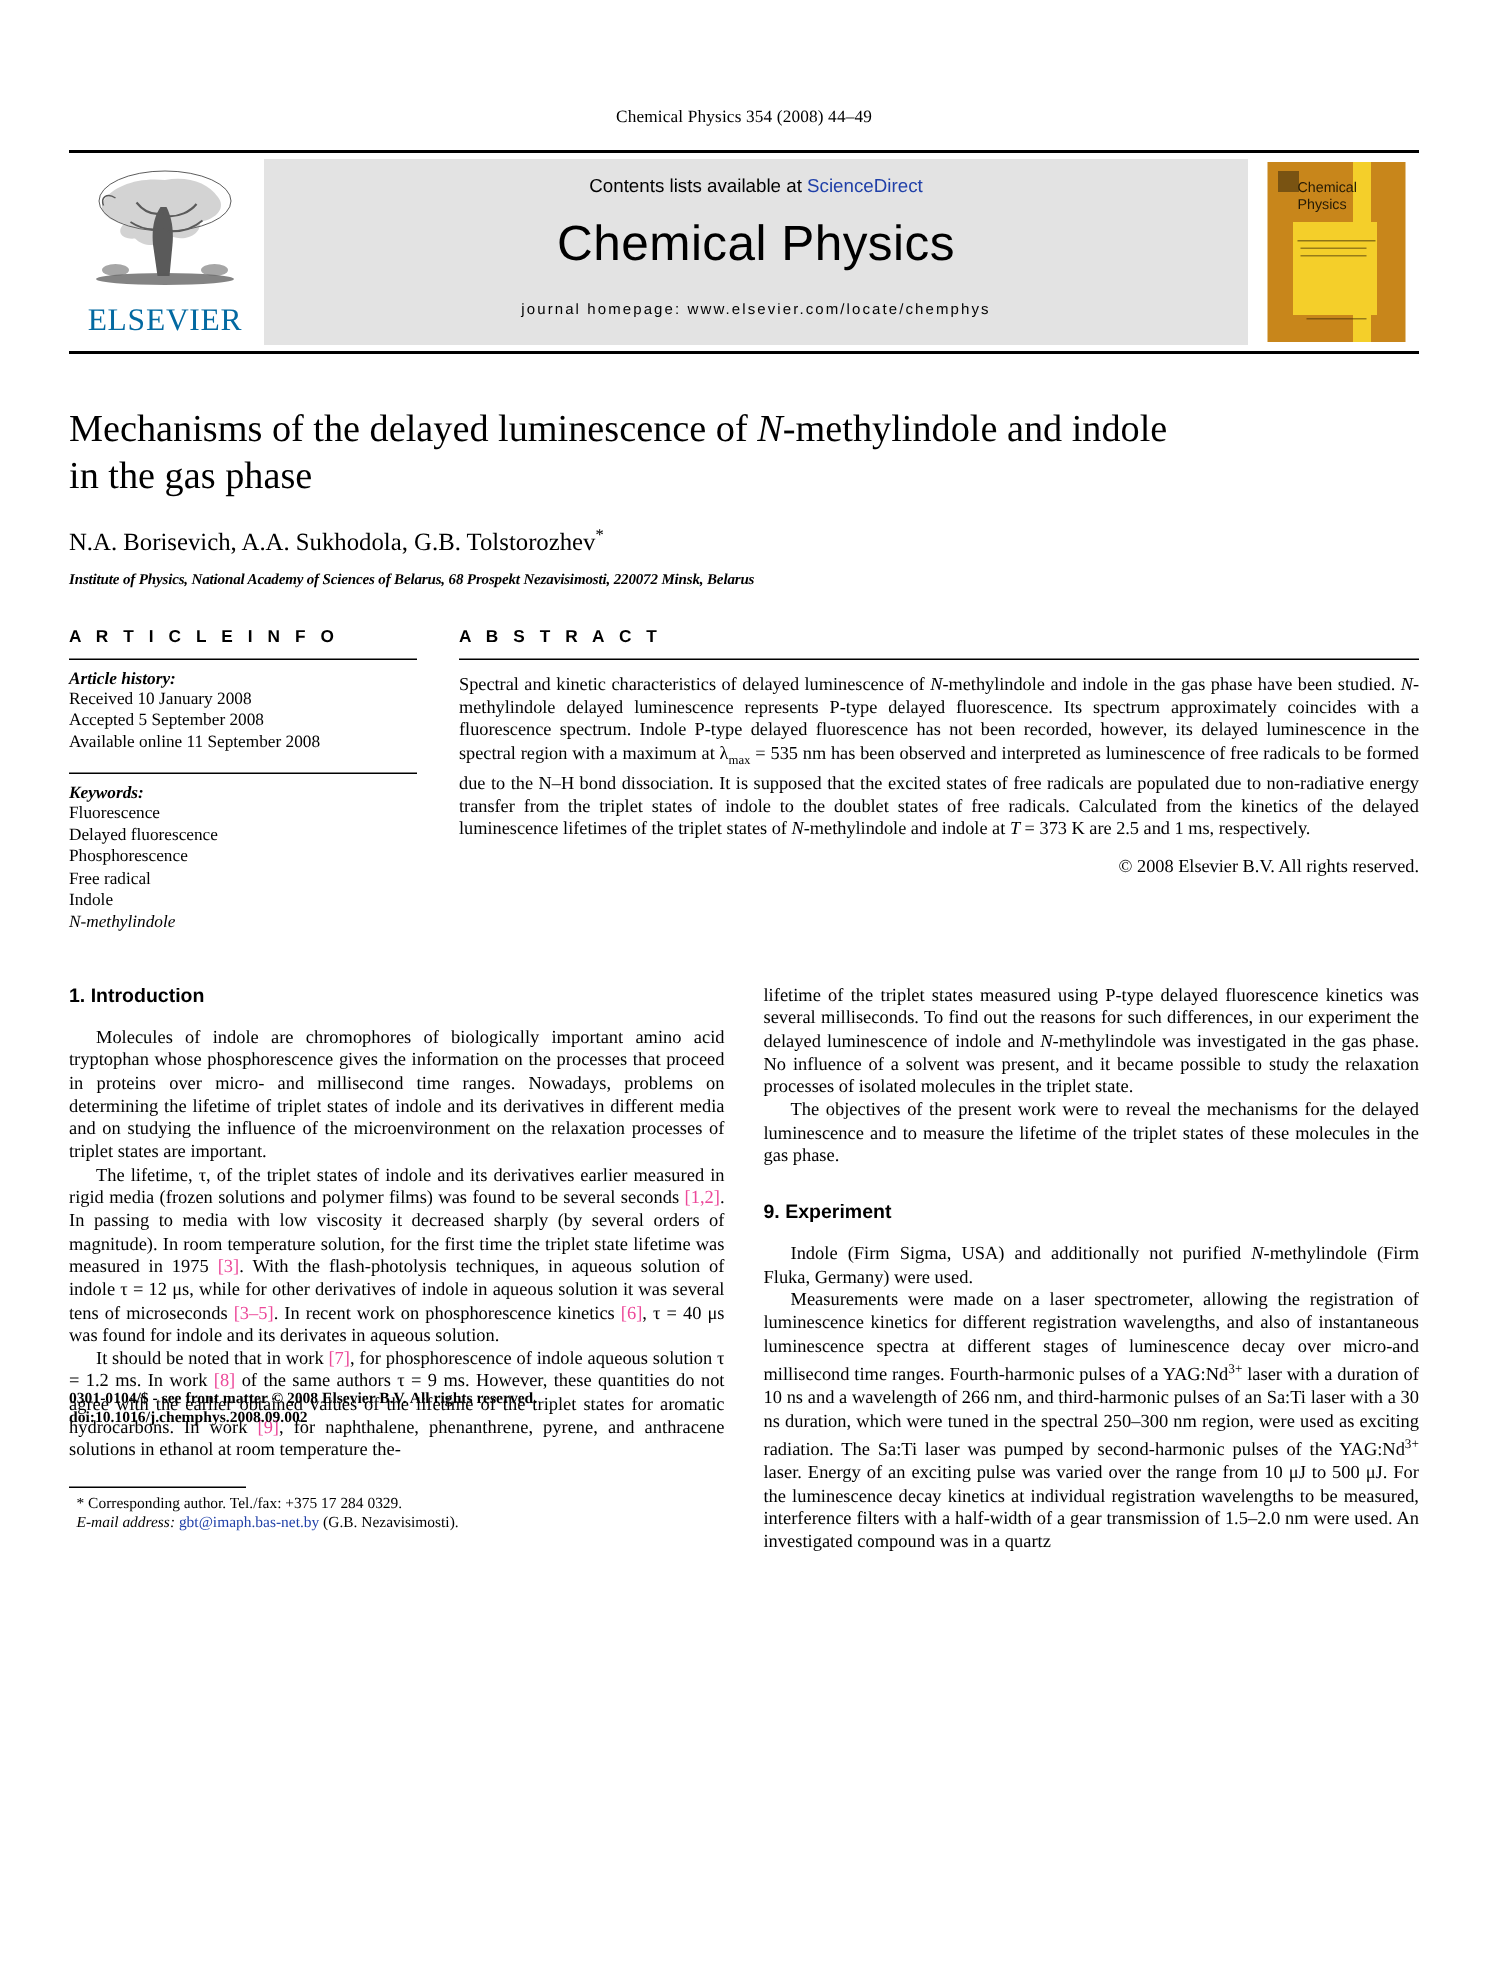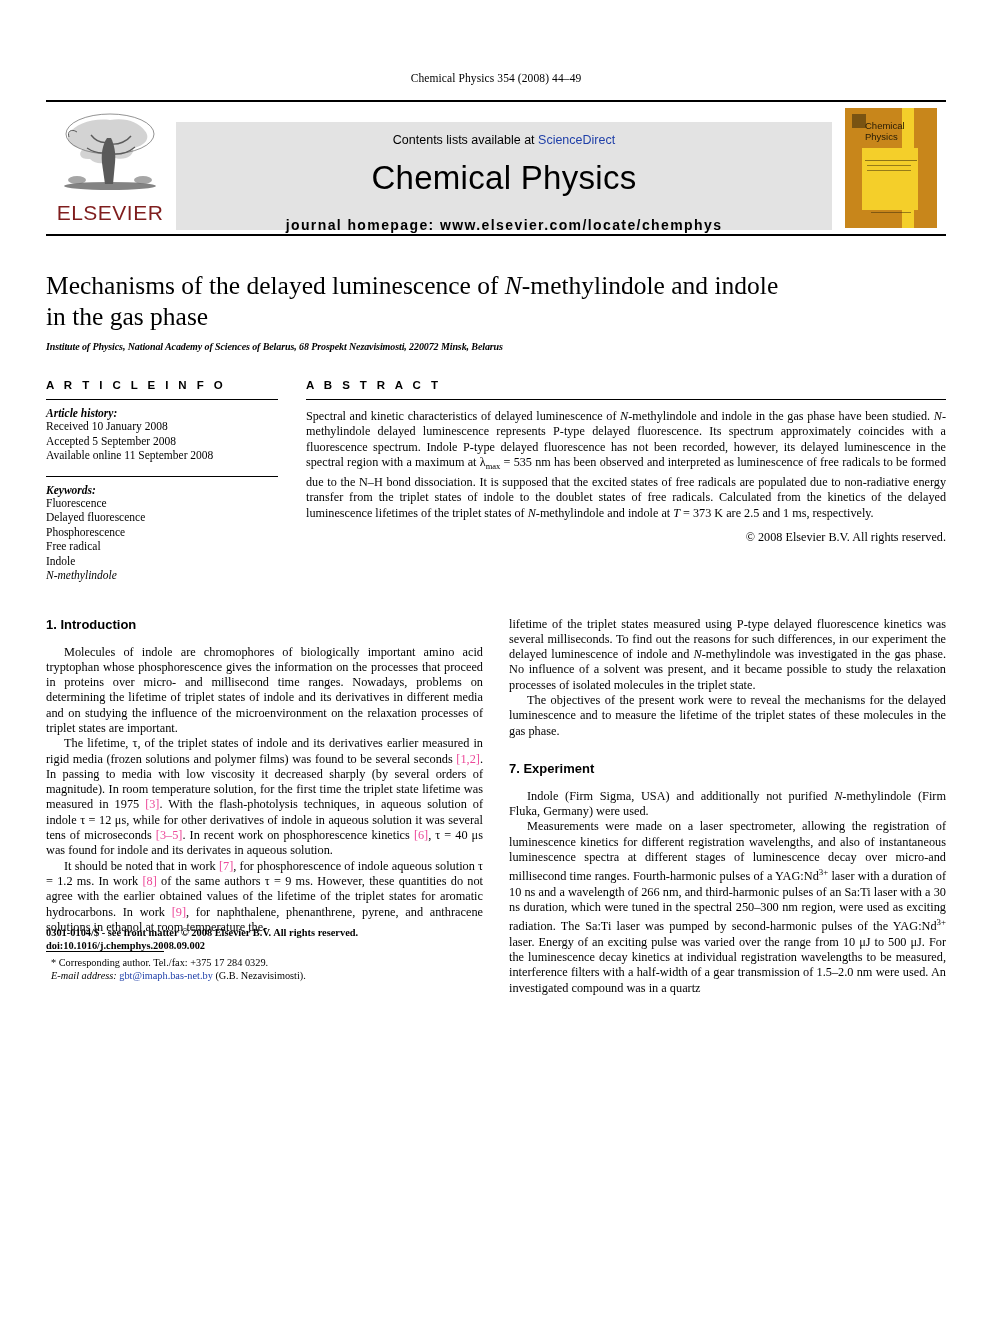--- a/index.html
+++ b/index.html
@@ -45,31 +45,31 @@
     flex: 0 0 128px;
     display: flex;
     flex-direction: column;
     align-items: center;
     justify-content: flex-start;
     padding-top: 6px;
     box-sizing: border-box;
   }
   .tree-svg { display:block; }
   .elsevier-word {
-    font-family: Liberation Sans, sans-serif;
+    font-family: Liberation Serif, serif;
     font-size: 21px;
     letter-spacing: 0.5px;
-    color: #7f1d1d;
+    color: #0369a1;
     font-weight: 400;
     margin-top: 1px;
   }
   .banner-center {
     flex: 1 1 auto;
     background: #e3e3e3;
-    margin: 20px 4px 4px 2px;
+    margin: 4px 4px 4px 2px;
     display: flex;
     flex-direction: column;
     align-items: center;
     justify-content: flex-start;
     padding-top: 11px;
     box-sizing: border-box;
   }
   .contents-line {
     font-family: "Liberation Sans", sans-serif;
     font-size: 12.5px;
@@ -77,24 +77,23 @@
   }
   .sciencedirect { color: #1f3fa8; }
   .journal-name {
     font-family: Liberation Sans, sans-serif;
     font-size: 33px;
     margin-top: 12px;
     letter-spacing: 0.3px;
   }
   .homepage-line {
     font-family: "Liberation Sans", sans-serif;
-    font-size: 14px;
+    font-size: 10px;
     letter-spacing: 1.4px;
     margin-top: 20px;
-    font-weight: bold;
   }
   .banner-cover {
     width: 110px;
     flex: 0 0 110px;
     display: flex;
     align-items: center;
     justify-content: center;
   }
   .cover-thumb {
     width: 92px;
@@ -308,20 +307,23 @@
         <div class="cover-rule2" style="top:104px;width:40px;left:26px"></div>
       </div>
     </div>
   </div>
 
   <div class="title-block">
     <h1 class="art-title">
       <span>Mechanisms of the delayed luminescence of </span><span class="ital">N</span><span>-methylindole and indole</span><br>
       <span>in the gas phase</span>
     </h1>
+    <div class="authors">
+      <span>N.A. Borisevich, A.A. Sukhodola, G.B. Tolstorozhev</span><sup>*</sup>
+    </div>
     <div class="affil">Institute of Physics, National Academy of Sciences of Belarus, 68 Prospekt Nezavisimosti, 220072 Minsk, Belarus</div>
   </div>
 
   <div class="info-abstract">
 
     <div class="col-info">
       <div class="sec-label">A R T I C L E    I N F O</div>
       <div class="hr-thin"></div>
       <div class="hist-head">Article history:</div>
       <div class="info-line">Received 10 January 2008</div>
@@ -365,21 +367,21 @@
           <span class="fn-em">E-mail address:</span>
           <span class="mail">gbt@imaph.bas-net.by</span>
           <span>(G.B. Nezavisimosti).</span>
         </div>
       </div>
     </div>
 
     <div class="bcol">
       <p class="body noindent" id="p3right">lifetime of the triplet states measured using P-type delayed fluorescence kinetics was several milliseconds. To find out the reasons for such differences, in our experiment the delayed luminescence of indole and <span class="ital">N</span>-methylindole was investigated in the gas phase. No influence of a solvent was present, and it became possible to study the relaxation processes of isolated molecules in the triplet state.</p>
       <p class="body">The objectives of the present work were to reveal the mechanisms for the delayed luminescence and to measure the lifetime of the triplet states of these molecules in the gas phase.</p>
-      <h2 class="sec-head spaced">7. Experiment</h2>
+      <h2 class="sec-head spaced">9. Experiment</h2>
       <p class="body" id="exp1">Indole (Firm Sigma, USA) and additionally not purified <span class="ital">N</span>-methylindole (Firm Fluka, Germany) were used.</p>
       <p class="body" id="exp2">Measurements were made on a laser spectrometer, allowing the registration of luminescence kinetics for different registration wavelengths, and also of instantaneous luminescence spectra at different stages of luminescence decay over micro-and millisecond time ranges. Fourth-harmonic pulses of a YAG:Nd<sup style="font-size:.72em">3+</sup> laser with a duration of 10 ns and a wavelength of 266 nm, and third-harmonic pulses of an Sa:Ti laser with a 30 ns duration, which were tuned in the spectral 250–300 nm region, were used as exciting radiation. The Sa:Ti laser was pumped by second-harmonic pulses of the YAG:Nd<sup style="font-size:.72em">3+</sup> laser. Energy of an exciting pulse was varied over the range from 10 μJ to 500 μJ. For the luminescence decay kinetics at individual registration wavelengths to be measured, interference filters with a half-width of a gear transmission of 1.5–2.0 nm were used. An investigated compound was in a quartz</p>
     </div>
   </div>
 
   <div class="footer">
     <div>0301-0104/$ - see front matter © 2008 Elsevier B.V. All rights reserved.</div>
     <div>doi:10.1016/j.chemphys.2008.09.002</div>
   </div>
 

